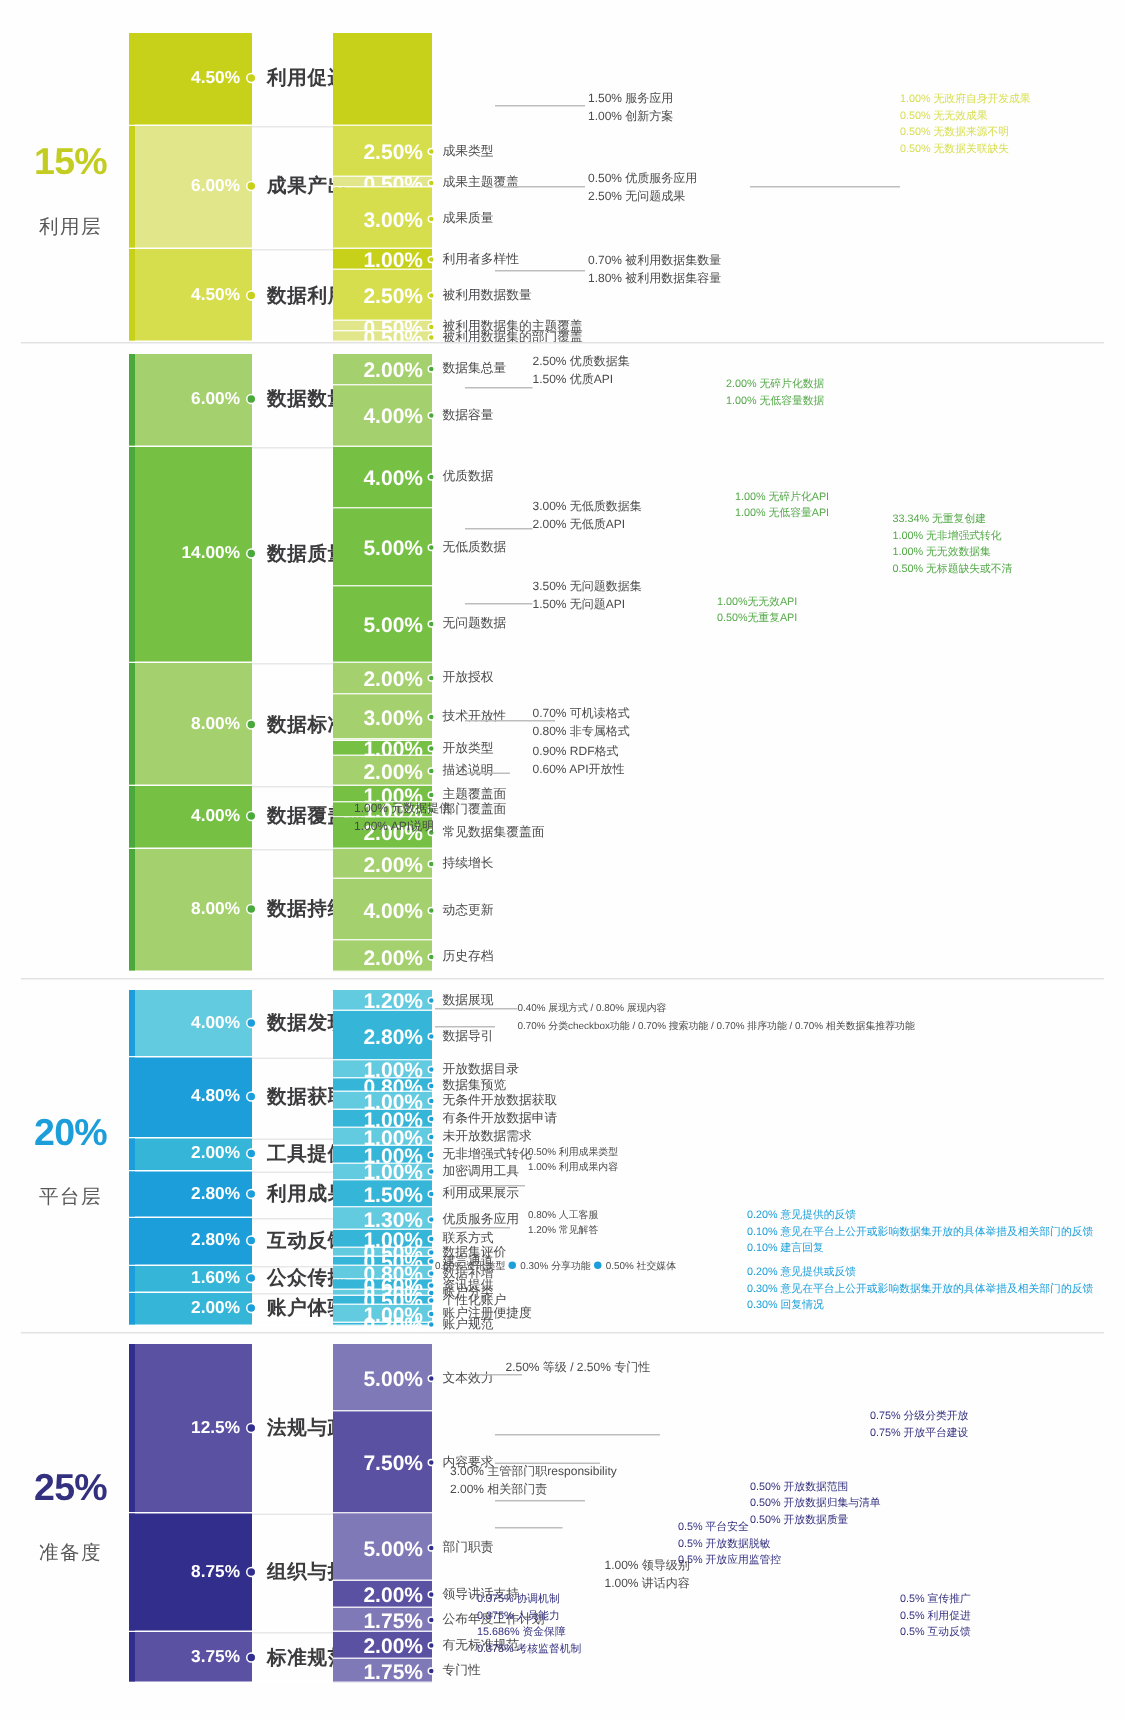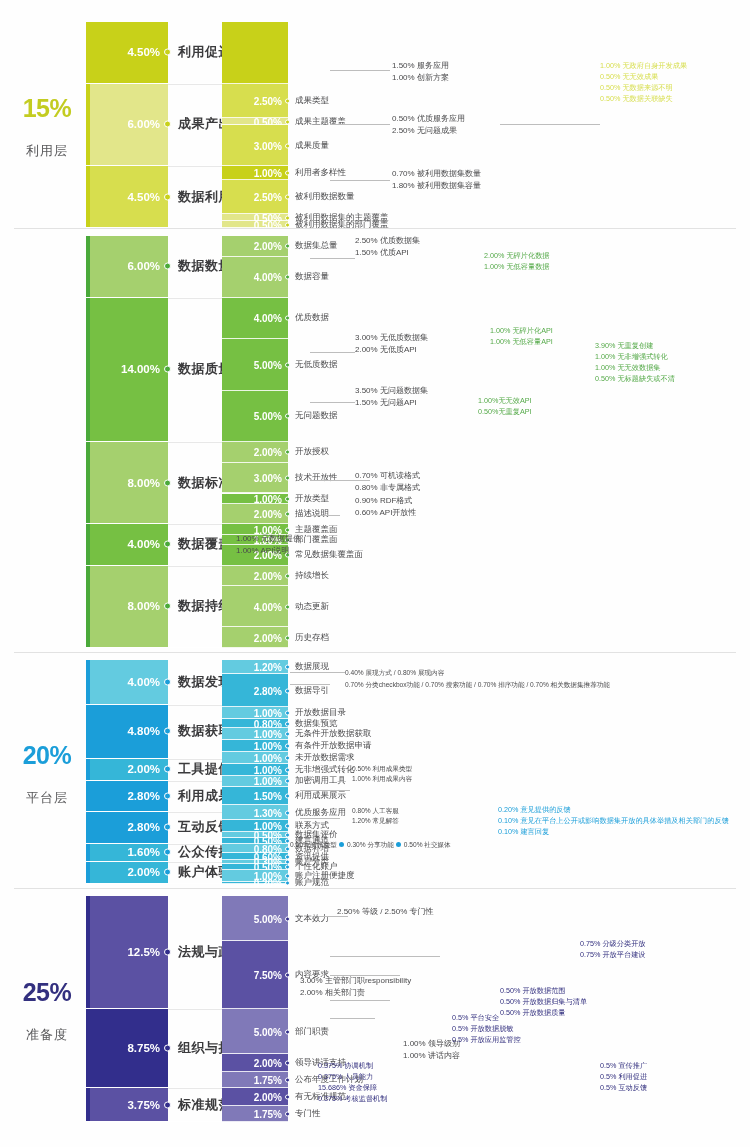--- a/index.html
+++ b/index.html
@@ -126,21 +126,21 @@
     top: 0; bottom: 0; left: 0;
     width: 66px;
     border-bottom: 1px solid rgba(255,255,255,0.85);
   }
   .c2-val {
     position: absolute;
     left: 2px;
     width: 58px;
     text-align: right;
     color: #ffffff;
-    font-size: 10px;
+    font-size: 14px;
     font-weight: bold;
     top: 50%;
     transform: translateY(-50%);
     white-space: nowrap;
   }
   .c2-dot {
     position: absolute;
     left: 63px;
     top: 50%;
     transform: translateY(-50%);
@@ -446,21 +446,21 @@
       </div>
       <div class="detail lvl4" style="left: 484px; top: 14px; color: rgb(84, 169, 72);">
         <div>2.00% 无碎片化数据</div>
         <div>1.00% 无低容量数据</div>
       </div>
       <div class="detail lvl4" style="left: 490px; top: 89px; color: rgb(84, 169, 72);">
         <div>1.00% 无碎片化API</div>
         <div>1.00% 无低容量API</div>
       </div>
       <div class="detail lvl4" style="left: 595px; top: 104px; color: rgb(84, 169, 72);">
-        <div>3.90% 无重复创建</div>
+        <div>33.34% 无重复创建</div>
         <div>1.00% 无非增强式转化</div>
         <div>1.00% 无无效数据集</div>
         <div>0.50% 无标题缺失或不清</div>
       </div>
       <div class="detail lvl4" style="left: 478px; top: 159px; color: rgb(84, 169, 72);">
         <div>1.00%无无效API</div>
         <div>0.50%无重复API</div>
       </div>
       <div class="conn h" style="left: 310px; top: 22px; width: 45px;"></div>
       <div class="conn h" style="left: 310px; top: 116px; width: 45px;"></div>
@@ -668,20 +668,25 @@
         <div>1.20% 常见解答</div>
       </div>
       <div class="detail tiny" style="left: 290px; top: 180px; white-space: nowrap;">
         <div><span>0.60% 资讯类型</span><span class="inline-dot" style="background: rgb(27, 158, 217);"></span><span>0.30% 分享功能</span><span class="inline-dot" style="background: rgb(27, 158, 217);"></span><span>0.50% 社交媒体</span></div>
       </div>
       <div class="detail lvl4 tiny" style="left: 498px; top: 145px; color: rgb(27, 158, 217);">
         <div>0.20% 意见提供的反馈</div>
         <div>0.10% 意见在平台上公开或影响数据集开放的具体举措及相关部门的反馈</div>
         <div>0.10% 建言回复</div>
       </div>
+      <div class="detail lvl4 tiny" style="left: 498px; top: 183px; color: rgb(27, 158, 217);">
+        <div>0.20% 意见提供或反馈</div>
+        <div>0.30% 意见在平台上公开或影响数据集开放的具体举措及相关部门的反馈</div>
+        <div>0.30% 回复情况</div>
+      </div>
       <div class="conn h" style="left: 290px; top: 12px; width: 55px;"></div>
       <div class="conn h" style="left: 290px; top: 24px; width: 40px;"></div>
       <div class="conn h" style="left: 300px; top: 130px; width: 50px;"></div>
       <div class="conn h" style="left: 300px; top: 158px; width: 40px;"></div>
     </div>
     <div class="layer-rule" style="top: 652px;"></div>
     <div class="layer" style="top: 896px; height: 226px;">
       <div class="layer-summary" style="top: 83px;">
         <div class="layer-pct" style="color: rgb(51, 48, 127);">25%</div>
         <div class="layer-name">准备度</div>

